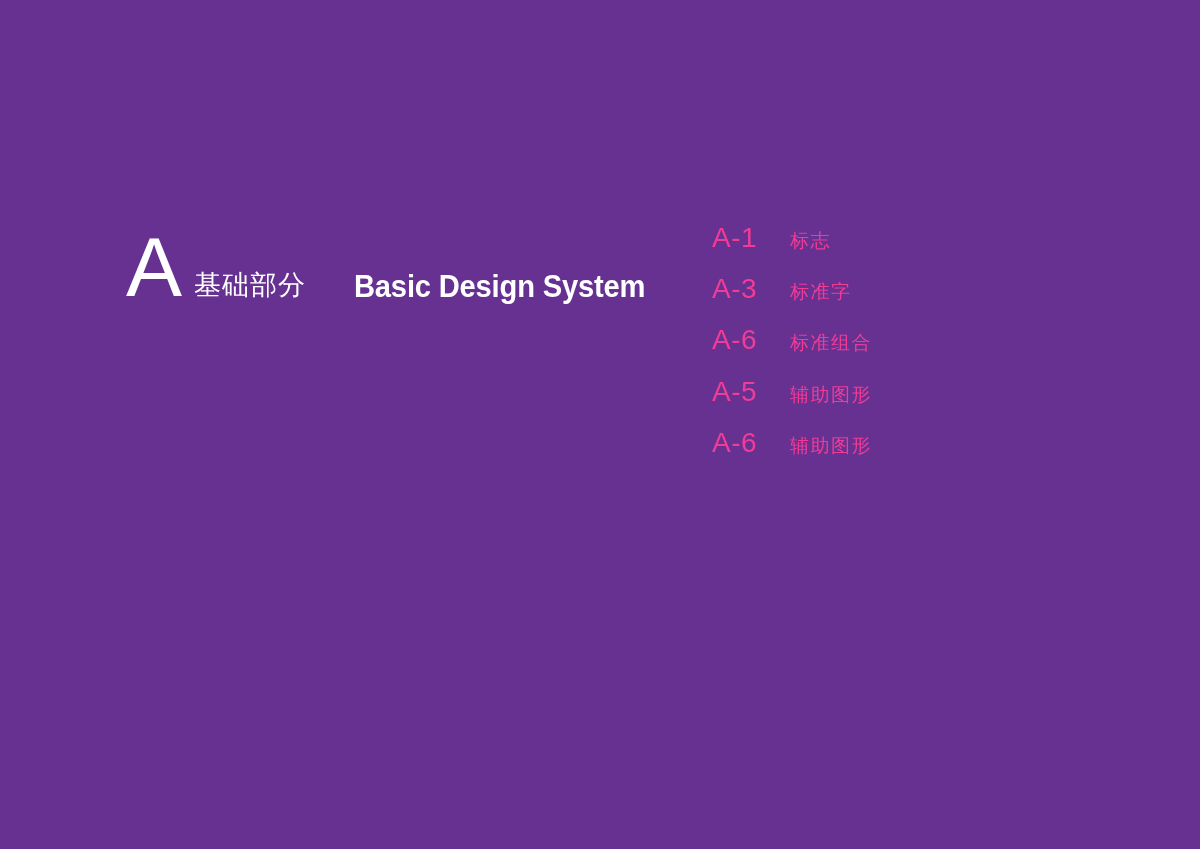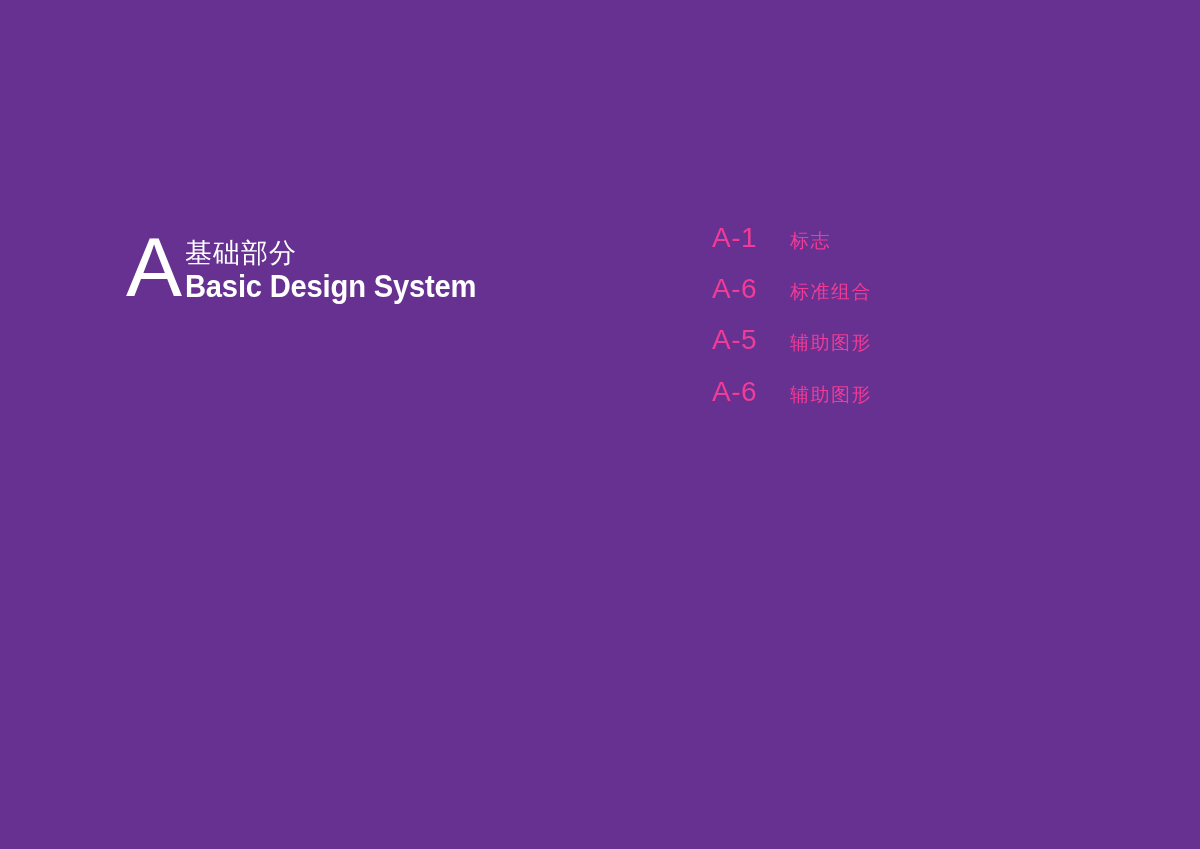--- a/index.html
+++ b/index.html
@@ -36,26 +36,27 @@
     font-family: "Liberation Sans", "DejaVu Sans", sans-serif;
     font-size: 84px;
     font-weight: 400;
     line-height: 0.88;
     letter-spacing: -1px;
     position: relative;
     top: 3px;
   }
 
   .section-title-text {
-    margin-left: 4px;
+    margin-left: 13px;
     display: flex;
-    flex-direction: column;
+    flex-direction: row;
     justify-content: flex-end;
     position: relative;
     top: 2px;
+    gap: 48px;
   }
 
   .section-title-cn {
     color: #ffffff;
     font-size: 27px;
     font-weight: 400;
     line-height: 1.18;
     letter-spacing: 1px;
   }
 
@@ -124,20 +125,24 @@
       <div class="section-title-en">Basic Design System</div>
     </div>
   </div>
 
   <div class="index-list">
       <div class="index-row tone-accent">
         <span class="index-code">A-1</span>
         <span class="index-label">标志</span>
       </div>
       <div class="index-row tone-accent">
+        <span class="index-code">A-3</span>
+        <span class="index-label">标准字</span>
+      </div>
+      <div class="index-row tone-accent">
         <span class="index-code">A-6</span>
         <span class="index-label">标准组合</span>
       </div>
       <div class="index-row tone-accent">
         <span class="index-code">A-5</span>
         <span class="index-label">辅助图形</span>
       </div>
       <div class="index-row tone-accent">
         <span class="index-code">A-6</span>
         <span class="index-label">辅助图形</span>

